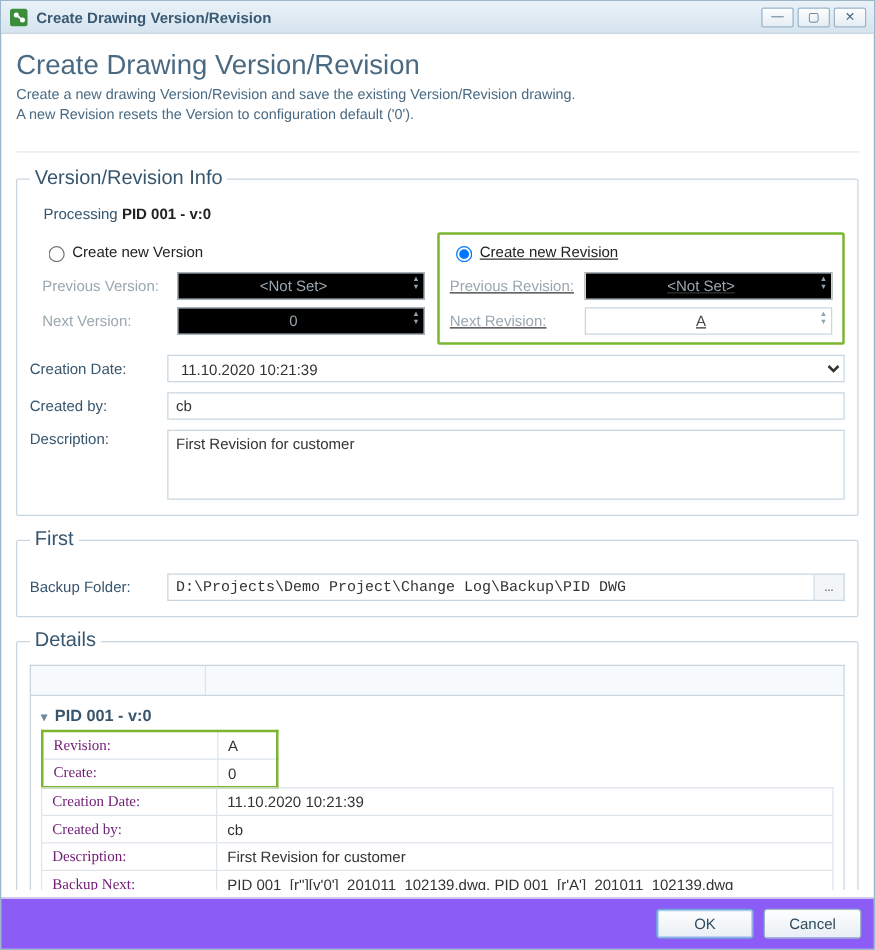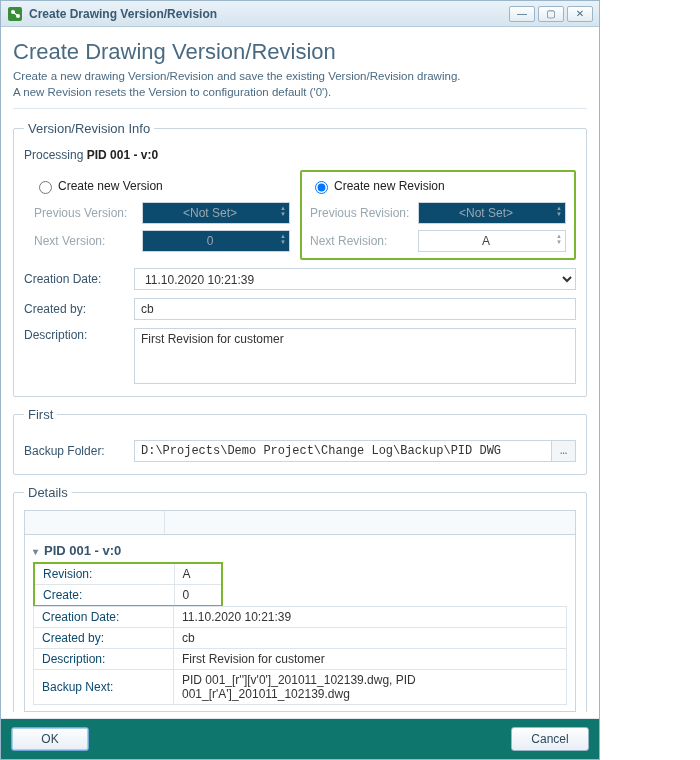--- a/index.html
+++ b/index.html
@@ -7,21 +7,21 @@
   body {
     font-family: "Segoe UI", Tahoma, Arial, sans-serif;
     font-size: 12px;
     background: #fff;
     color: #333;
     width: 700px;
     height: 760px;
     overflow: hidden;
   }
   .window {
-    width: 600px; height: 760px;
+    width: 700px; height: 760px;
     border: 1px solid #9cb6c9;
     background: #fff;
     display: flex; flex-direction: column;
   }
   .titlebar {
     height: 26px;
     background: linear-gradient(#eaf2f8, #d6e4ef);
     border-bottom: 1px solid #b7cbd9;
     display:flex; align-items:center;
     padding: 0 6px;
@@ -53,62 +53,62 @@
   }
   .page-title {
     font-size: 22px;
     color: #4a6a82;
     margin: 2px 0 4px 0;
   }
   .page-desc {
     color: #4a6a82;
     line-height:1.35;
     font-size:11.5px;
-    margin-bottom: 8px;
+    margin-bottom: 21px;
   }
   .scroll-area {
     flex:1;
     overflow-y:auto;
     border-top:1px solid #e0e7ec;
     padding-top:6px;
     min-height:0;
   }
   fieldset.group {
     border:1px solid #c9d6df;
     border-radius:2px;
     margin: 6px 0 10px 0;
     padding: 10px 10px 12px 10px;
     position:relative;
   }
   fieldset.group > legend {
-    font-size:13px;
+    font-size:16px;
     color:#37556d;
     padding: 0 4px;
   }
   .processing {
-    margin: 2px 0 8px 0;
+    margin: 2px 0 8px 11px;
     color:#37556d;
   }
   .processing b { color:#222; }
   .two-col {
     display:flex; 
   }
   .col { flex:1; padding:6px 8px; border:2px solid transparent; border-radius:2px; }
-  .col.hl { border-color:#7bb62f; }
+  .col.hl { border-color:#7bb62f;text-decoration:underline; }
   .radio-row { display:flex; align-items:center; margin-bottom:8px; color:#222;}
   .radio-row input { margin-right:6px; }
   .col .grid { display:grid; grid-template-columns: 100px 1fr; gap:6px 8px; align-items:center; }
   .muted { color:#9aa7af; }
   .spinner {
     display:flex; align-items:center;
     border:1px solid #c9d6df; height:22px; padding:0 18px 0 6px;
     background:#fff; position:relative; width:100%;
     color:#444; justify-content:center;
   }
-  .spinner.disabled { color:#9aa7af; background:#0c4a6e;}
+  .spinner.disabled { color:#9aa7af; background:#000000;}
   .spinner .arrows {
     position:absolute; right:3px; top:2px; bottom:2px;
     display:flex; flex-direction:column; justify-content:space-between;
     font-size:6px; color:#8fa2af;
   }
   .frow { display:grid; grid-template-columns: 100px 1fr; gap:6px 10px; align-items:center; margin-top:8px; }
   .frow label { color:#37556d; }
   select.combo, input.tf, textarea.ta {
     width:100%; border:1px solid #c9d6df; background:#fff;
     font: inherit; padding:3px 6px; color:#333;
@@ -131,22 +131,22 @@
   .det-title {
     font-weight:700; color:#37556d; font-size:13px;
     margin: 2px 0 4px 0;
   }
   .det-title::before {
     content:"▾"; font-size:10px; margin-right:6px; color:#6f8898;
   }
   .footer {
     border-top:1px solid #dfe7ec;
     padding:8px 10px;
-    display:flex; justify-content:space-between; gap:8px;
-    background:#0f766e;
+    display:flex; justify-content:flex-end; gap:8px;
+    background:#8b5cf6;
   }
   .btn {
     min-width:78px; height:24px;
     border:1px solid #9cb6c9;
     border-radius:3px;
     background: linear-gradient(#fefefe,#e8eff5);
     color:#2f4a5e;
     font: inherit;
     cursor:pointer;
   }
@@ -157,21 +157,21 @@
   
   .kv-hl {
      border:2px solid #7bb62f;
      border-collapse:collapse;
      width: 190px;
   }
   .kv-plain { width:100%; border-collapse:collapse;}
   .kv-plain td, .kv-hl td {
     border:1px solid #dde5eb; padding:3px 8px; font-size:12px;
   }
-  .kv-plain td.k, .kv-hl td.k { width:140px; color:#0c4a6e; }
+  .kv-plain td.k, .kv-hl td.k { width:140px; color:#701a75;font-family:Liberation Serif, serif; }
   .det-wide td.v { }
   .tab-row {
     border:1px solid #c9d6df;
     border-bottom:none;
     height:24px;
     background:#f7fafc;
   }
 </style>
 </head>
 <body>

